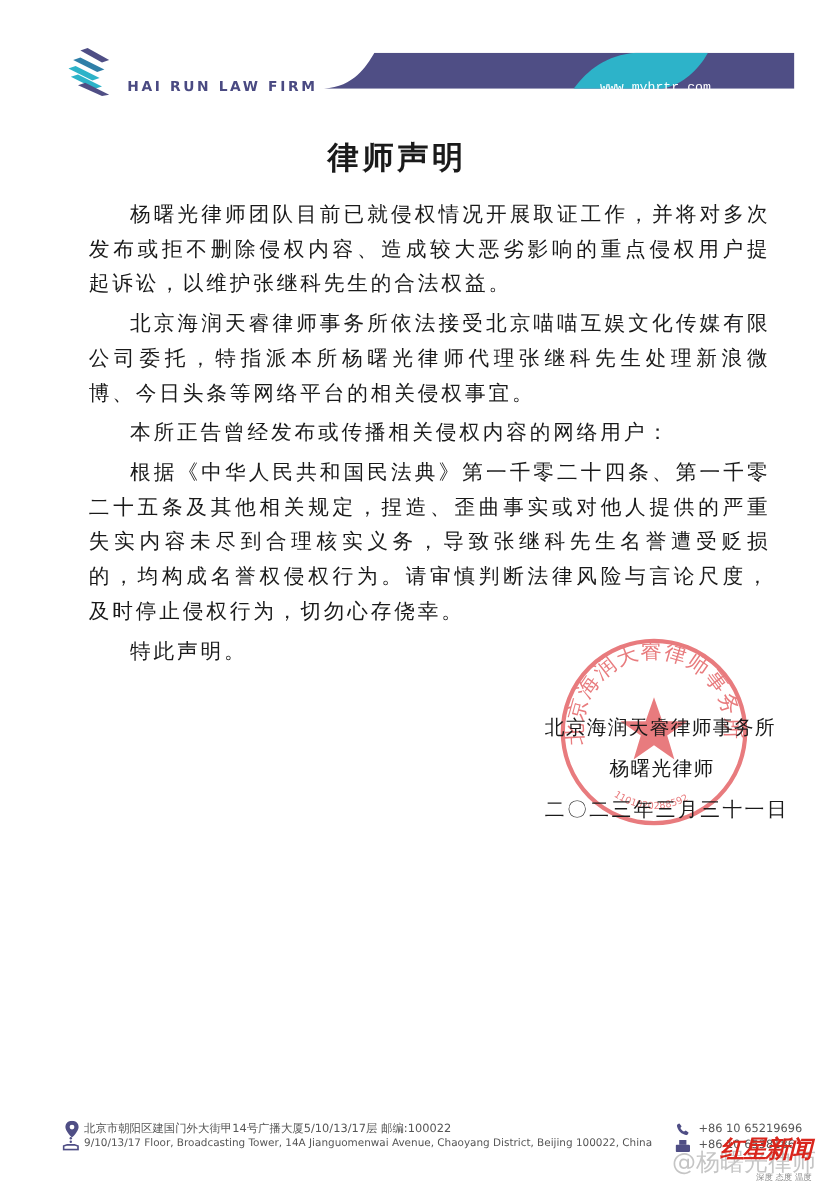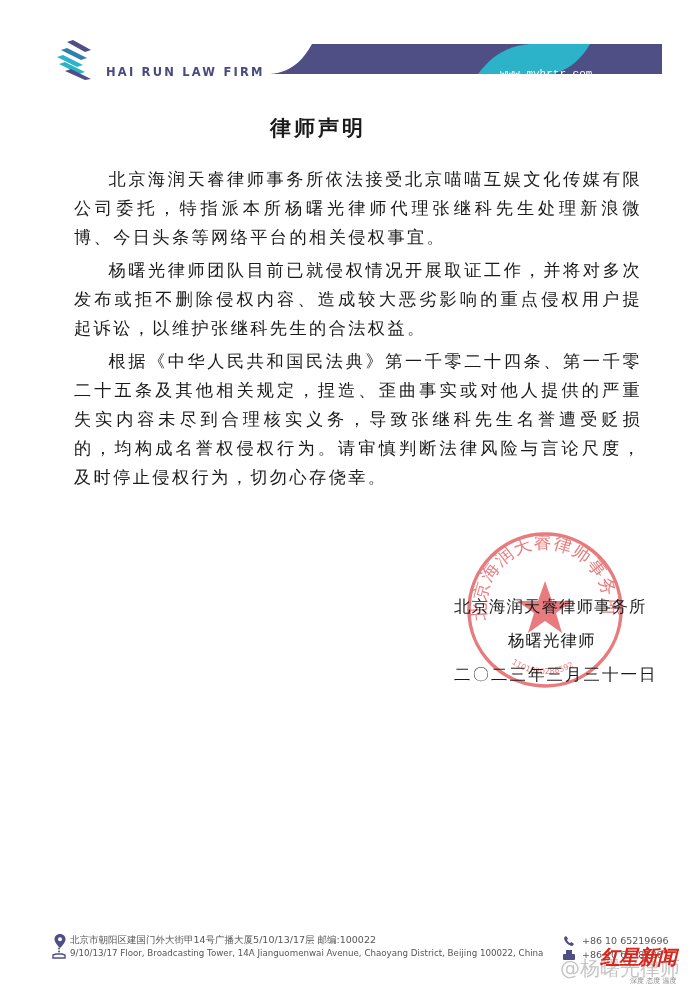--- a/index.html
+++ b/index.html
@@ -11,22 +11,22 @@
     .logo-mark { position: absolute; left: 57px; top: 40px; width: 42px; height: 40px; }
     .logo-cn { position: absolute; left: 105px; top: 41px; font-family: "DejaVu Sans", sans-serif;
                font-size: 18px; color: #4a4a82; letter-spacing: 1px; }
     .logo-en { position: absolute; left: 106px; top: 65px; font-family: "DejaVu Sans", sans-serif;
                font-size: 11.5px; font-weight: bold; color: #4a4a82; letter-spacing: 2.2px; }
     .banner { position: absolute; left: 270px; top: 44px; width: 392px; height: 30px; }
     .banner-url { position: absolute; left: 500px; top: 68px; font-family: Liberation Mono, monospace;
                   font-size: 11px; color: #ffffff; }
 
     
-    .doc-title { position: absolute; left: 0; width: 636px; top: 114px; text-align: center;
-                 font-size: 21px; font-weight: bold; letter-spacing: 3px;
+    .doc-title { position: absolute; left: 13px; width: 636px; top: 114px; text-align: center;
+                 font-size: 26px; font-weight: bold; letter-spacing: 3px;
                  font-family: "DejaVu Sans", sans-serif; }
 
     
     .body-text { position: absolute; left: 74px; top: 165px; width: 568px;
                  font-size: 17.2px; line-height: 29px; letter-spacing: 2.4px; text-align: justify; }
     .body-text p { margin: 0 0 4px 0; text-indent: 2em; }
 
     
     .signature { position: absolute; left: 440px; top: 590px; width: 220px; }
     .sig-line { position: absolute; font-size: 16.5px; letter-spacing: 1px; white-space: nowrap; }
@@ -72,23 +72,25 @@
   <svg class="banner" viewBox="0 0 392 30" preserveAspectRatio="none">
     <path d="M0 30 C 25 28, 35 12, 42 0 L 392 0 L 392 30 Z" fill="#4f4e85"></path>
     <path d="M208 30 C 220 14, 235 2, 260 0 L 320 0 C 312 14, 300 26, 282 30 Z" fill="#2db3c9"></path>
   </svg>
   <div class="banner-url">www.myhrtr.com</div>
 </div>
 
 <div class="doc-title">律师声明</div>
 
 <div class="body-text">
+  <p>杨曙光律师团队目前已就侵权情况开展取证工作，并将对多次发布或拒不删除侵权内容、造成较大恶劣影响的重点侵权用户提起诉讼，以维护张继科先生的合法权益。</p>
   <p>北京海润天睿律师事务所依法接受北京喵喵互娱文化传媒有限公司委托，特指派本所杨曙光律师代理张继科先生处理新浪微博、今日头条等网络平台的相关侵权事宜。</p>
-  <p>杨曙光律师团队目前已就侵权情况开展取证工作，并将对多次发布或拒不删除侵权内容、造成较大恶劣影响的重点侵权用户提起诉讼，以维护张继科先生的合法权益。</p>
+  <p>本所正告曾经发布或传播相关侵权内容的网络用户：</p>
   <p>根据《中华人民共和国民法典》第一千零二十四条、第一千零二十五条及其他相关规定，捏造、歪曲事实或对他人提供的严重失实内容未尽到合理核实义务，导致张继科先生名誉遭受贬损的，均构成名誉权侵权行为。请审慎判断法律风险与言论尺度，及时停止侵权行为，切勿心存侥幸。</p>
+  <p>特此声明。</p>
 </div>
 
 <svg class="seal" viewBox="0 0 158 158">
   <defs>
     <path id="sealArc" d="M 22 96 A 60 60 0 1 1 136 96"></path>
     <path id="sealNum" d="M 40 128 A 58 58 0 0 0 118 128"></path>
   </defs>
   <circle cx="79" cy="79" r="76" fill="none" stroke="#e2575a" stroke-width="3.5"></circle>
   <text font-family="DejaVu Serif, serif" font-size="18" fill="#e2575a" letter-spacing="1">
     <textPath href="#sealArc" startOffset="3%">北京海润天睿律师事务所</textPath>

